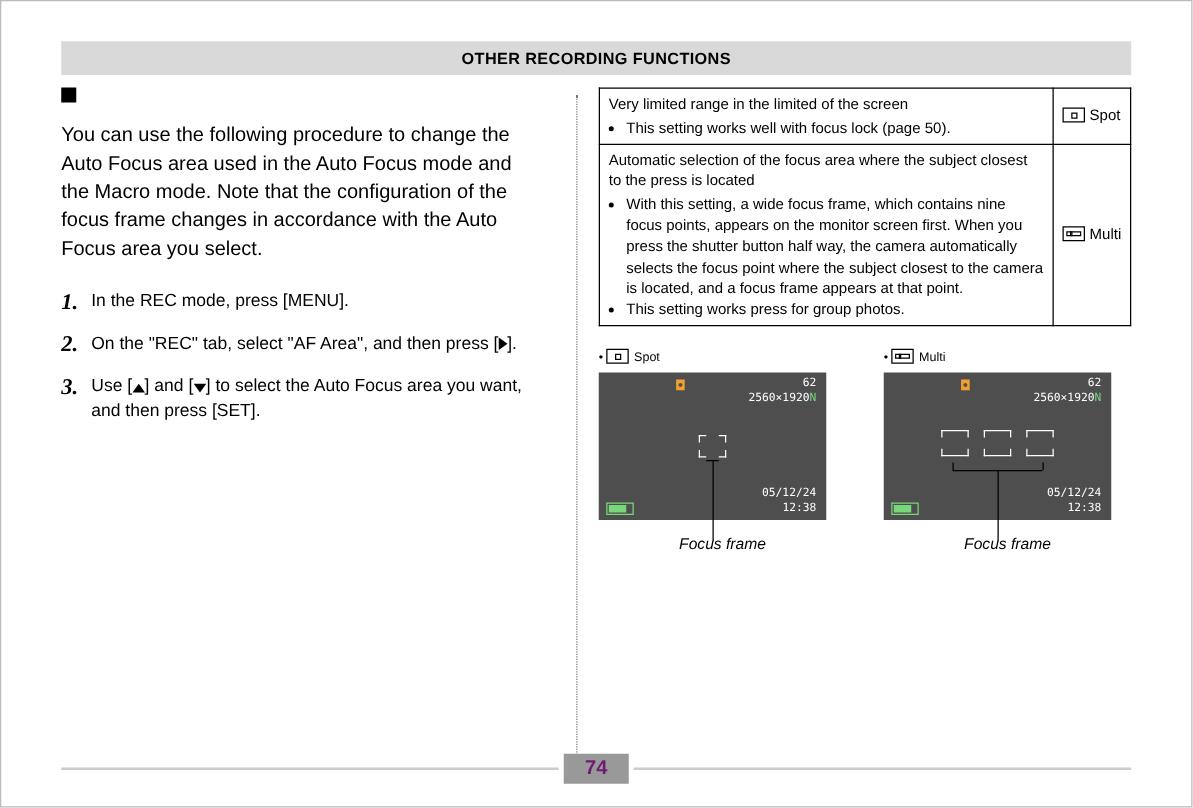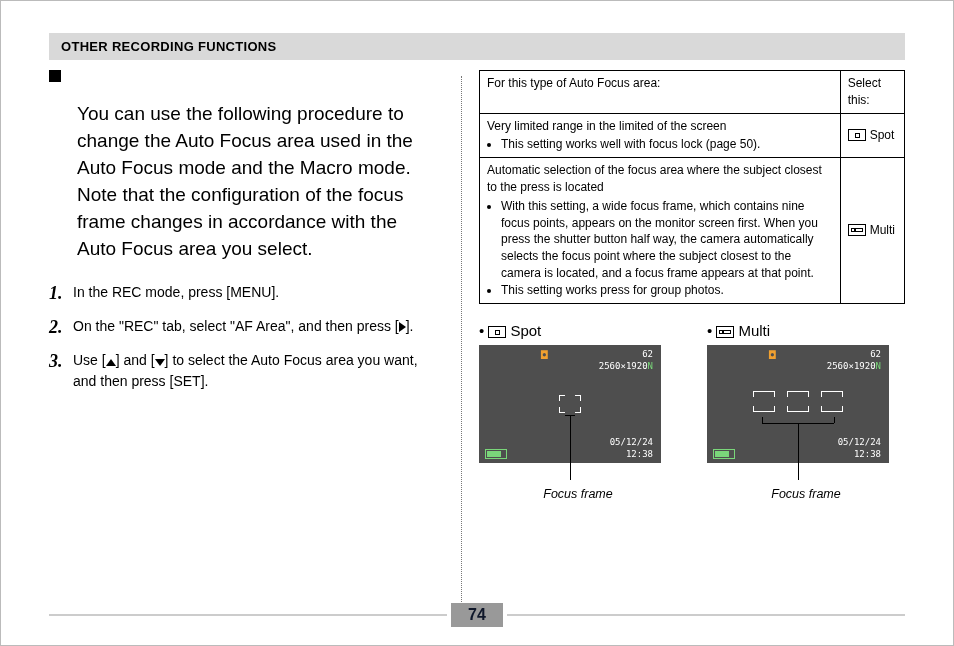--- a/index.html
+++ b/index.html
@@ -1,67 +1,67 @@
 <!DOCTYPE html>
 <html><head>
 <meta charset="utf-8">
 <style>
   * { box-sizing: border-box; }
   body { margin:0; background:#fff; font-family: Helvetica, Arial, sans-serif; }
   .page { width:954px; height:646px; position:relative; border:1px solid #bbb; padding:32px 48px 0 48px; }
-  .header-bar { background:#d9d9d9; padding:6px 12px; font-weight:bold; font-size:13px; letter-spacing:0.3px; }
+  .header-bar { background:#d9d9d9; padding:6px 12px; font-weight:bold; font-size:13px; letter-spacing:0.3px;text-align:center; }
   .columns { display:flex; margin-top:10px; }
   .col-left { width:400px; padding-right:30px; position:relative; }
   .col-right { flex:1; padding-left:30px; }
   .divider { position:absolute; top:75px; left:460px; bottom:65px; border-left:1px dotted #777; height:530px;}
   .section-title { font-size:16px; font-weight:bold; display:flex; align-items:center; gap:6px; margin:0 0 6px 0; }
   .sq { width:12px; height:12px; background:#000; display:inline-block; }
-  .intro { font-size:19px; line-height:1.42;margin-left:28px; }
+  .intro { font-size:16px; line-height:1.42; }
   ol.steps { list-style:none; padding:0; margin:18px 0 0 0; counter-reset: step; }
   ol.steps li { counter-increment: step; font-size:14px; font-weight:normal; line-height:1.45; margin:0 0 14px 0; padding-left:24px; position:relative; }
   ol.steps li::before { content: counter(step) "."; font-style:italic; font-family: serif; font-weight:bold; font-size:18px; position:absolute; left:0; top:-2px; }
   .tri { display:inline-block; vertical-align:-1px; }
   .tri-right { width:0;height:0;border-top:5px solid transparent;border-bottom:5px solid transparent;border-left:7px solid #000; }
   .tri-up { width:0;height:0;border-left:5px solid transparent;border-right:5px solid transparent;border-bottom:7px solid #000; }
   .tri-down { width:0;height:0;border-left:5px solid transparent;border-right:5px solid transparent;border-top:7px solid #000; }
   table.af { border-collapse:collapse; width:100%; font-size:12px; line-height:1.4; }
   table.af th, table.af td { border:1px solid #000; padding:4px 7px; text-align:left; vertical-align:top; font-weight:normal; }
   table.af td.sel { vertical-align:middle; white-space:nowrap; }
   .af-desc ul { list-style:disc; margin:2px 0 0 0; padding-left:14px; }
   .af-desc li { margin-bottom:0; }
   .icon-spot { display:inline-block; width:18px; height:12px; border:1px solid #000; position:relative; vertical-align:-2px; margin-right:4px; }
   .icon-spot::after { content:""; position:absolute; top:3px; left:6px; width:3px; height:3px; border:1px solid #000; }
   .icon-multi { display:inline-block; width:18px; height:12px; border:1px solid #000; position:relative; vertical-align:-2px; margin-right:4px; }
   .icon-multi::before { content:""; position:absolute; top:3px; left:2px; right:2px; bottom:3px; border:1px solid #000; }
   .icon-multi::after { content:""; position:absolute; top:3px; bottom:3px; left:5px; right:9px; border-left:1px solid #000; border-right:1px solid #000; }
   .previews { display:flex; gap:30px; margin-top:18px; }
   .pv { flex:1; }
-  .pv-title { font-size:15px; margin-bottom:6px; }
+  .pv-title { font-size:10px; margin-bottom:6px; }
   .cam { background:#4e4e4e; width:182px; height:118px; position:relative; color:#fff; font-family: monospace; font-size:9px; }
   .cam .orange { color:#f0a030; }
   .cam .green { color:#7ad67a; }
   .cam-txt { position:absolute; }
   .ff-center { position:absolute; top:50%; left:50%; transform:translate(-50%,-50%); width:22px; height:18px; }
   .corner { position:absolute; width:6px; height:6px; border-color:#fff; border-style:solid; }
   .tl { top:0; left:0; border-width:1px 0 0 1px; }
   .tr { top:0; right:0; border-width:1px 1px 0 0; }
   .bl { bottom:0; left:0; border-width:0 0 1px 1px; }
   .br { bottom:0; right:0; border-width:0 1px 1px 0; }
   .ff-multi { position:absolute; top:50%; left:50%; transform:translate(-50%,-50%); width:90px; height:26px; display:grid; grid-template-columns:repeat(3,1fr); grid-template-rows:repeat(2,1fr); gap:4px 12px; }
   .ff-multi .ce { border-left:1px solid #fff; border-right:1px solid #fff; height:6px; }
   .ff-multi .ce.top { border-top:1px solid #fff; }
   .ff-multi .ce.bot { border-bottom:1px solid #fff; }
   .batt { position:absolute; bottom:4px; left:6px; width:22px; height:10px; border:1px solid #7ad67a; }
   .batt::after { content:""; position:absolute; top:1px; left:1px; width:14px; height:6px; background:#7ad67a; }
   .callout-line { position:absolute; width:1px; background:#000; }
   .callout-f { position:absolute; width:10px; height:1px; background:#000; }
-  .ff-label { text-align:center; font-style:italic; font-size:12.5px; margin-top:24px; }
+  .ff-label { text-align:center; font-style:italic; font-size:12.5px; margin-top:12px; }
   .footer { position:absolute; bottom:18px; left:48px; right:48px; display:flex; align-items:center; }
   .foot-line { flex:1; height:2px; background:#ccc; }
-  .pageno { width:52px; height:24px; background:#999; color:#0f172a; font-weight:bold; font-size:16px; display:flex; align-items:center; justify-content:center; margin:0 4px; }
+  .pageno { width:52px; height:24px; background:#999; color:#701a75; font-weight:bold; font-size:16px; display:flex; align-items:center; justify-content:center; margin:0 4px; }
 </style>
 </head>
 <body>
 
 <div class="page">
 
   <div class="header-bar">OTHER RECORDING FUNCTIONS</div>
 
   <div class="divider"></div>
 
@@ -81,24 +81,20 @@
         </li>
         <li>
           <span>Use [</span><span class="tri tri-up"></span><span>] and [</span><span class="tri tri-down"></span><span>] to select the Auto Focus area you want, and then press [SET].</span>
         </li>
       </ol>
     </div>
 
     <div class="col-right">
       <table class="af">
         <tbody>
-            <tr>
-          <th>For this type of Auto Focus area:</th>
-          <th>Select this:</th>
-        </tr>
         <tr>
           <td class="af-desc">
             <span>Very limited range in the limited of the screen</span>
             <ul>
                   <li>This setting works well with focus lock (page 50).</li>
                 </ul>
           </td>
           <td class="sel">
             <span class="icon-spot"></span><span>Spot</span>
           </td>

